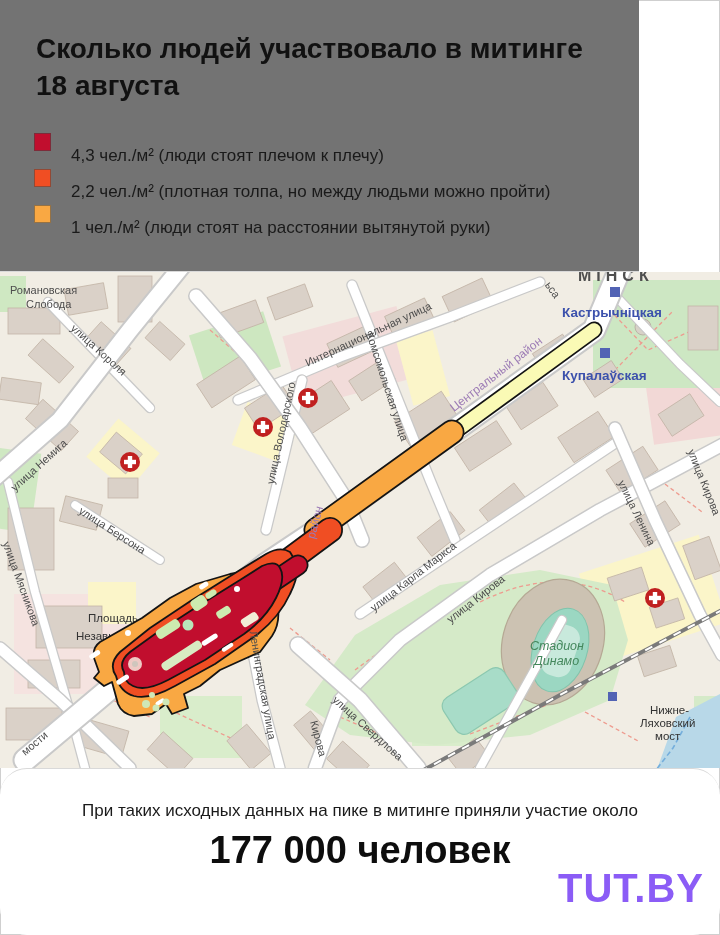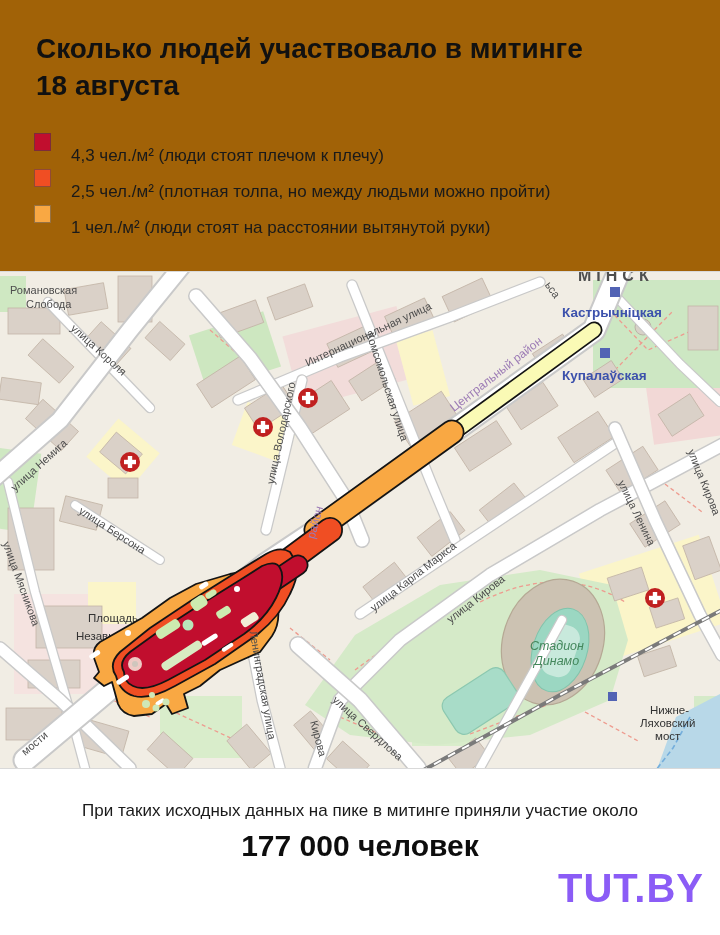--- a/index.html
+++ b/index.html
@@ -2,60 +2,60 @@
 <html><head>
 <meta charset="utf-8">
 <style>
   html,body{margin:0;padding:0;background:#fff;}
   *{box-sizing:border-box;}
   .frame{
     width:720px;height:935px;position:relative;background:#fff;
     font-family:"Liberation Sans","DejaVu Sans",sans-serif;
     outline:1px solid #cfcfcf;outline-offset:-1px;overflow:hidden;
   }
-  .header{position:absolute;left:0;top:0;width:720px;height:272px;background:#a16207;border-bottom:1px solid #d9d9d9;}
+  .header{position:absolute;left:0;top:0;width:639px;height:272px;background:#737373;border-bottom:1px solid #d9d9d9;}
   .title{position:absolute;left:36px;top:30px;font-size:28px;line-height:37px;font-weight:bold;color:#111;}
   .legend{position:absolute;left:34px;top:124px;}
   .legend-row{display:flex;align-items:center;height:36px;}
   .swatch{width:17px;height:18px;border:1px solid rgba(70,70,70,.55);margin-right:20px;flex:0 0 auto;}
   .legend-label{font-size:17px;color:#1a1a1a;margin-top:28px;}
   .map-wrap{position:absolute;left:0;top:272px;width:720px;height:496px;overflow:hidden;}
   svg{display:block;}
   .bld{fill:#DAD1C8;stroke:#C3B5A7;stroke-width:0.8;}
   .road-case{fill:none;stroke:#C9C9C9;stroke-linecap:round;stroke-linejoin:round;}
   .road{fill:none;stroke:#ffffff;stroke-linecap:round;stroke-linejoin:round;}
   .lbl{fill:#4d4d4d;font-size:11px;font-family:"Liberation Sans",sans-serif;}
   .lbl-dark{fill:#333;font-size:11.5px;}
   .metro{fill:#3C51AC;font-weight:bold;font-size:13.5px;}
   .district{fill:#9C7BB5;font-size:12px;}
   .green-lbl{fill:#44875C;font-style:italic;font-size:12.5px;}
   .reddash{fill:none;stroke:#EE9B8F;stroke-width:1.3;stroke-dasharray:4 3;}
-  .footer{position:absolute;left:0;top:768px;width:720px;height:167px;background:#fff;border-top:1px solid #d9d9d9;text-align:center;}
+  .footer{position:absolute;left:0;top:768px;width:720px;height:167px;background:#fff;border-top:1px solid #d9d9d9;text-align:center;border-radius:27px;}
   .footer-line{margin-top:32px;font-size:17px;color:#1a1a1a;}
-  .footer-number{margin-top:8px;font-size:30px;font-weight:bold;color:#0d0d0d;}
+  .footer-number{margin-top:8px;font-size:38px;font-weight:bold;color:#0d0d0d;}
   .watermark{position:absolute;right:16px;bottom:24px;font-size:40px;font-weight:bold;color:#8b5cf6;letter-spacing:1px;}
 </style>
 </head>
 <body>
 
 <div class="frame">
 
   <div class="header">
     <div class="title">
       <div>Сколько людей участвовало в митинге</div>
       <div>18 августа</div>
     </div>
     <div class="legend">
       <div class="legend-row">
         <div class="swatch" style="background: rgb(193, 14, 46);"></div>
         <div class="legend-label">4,3 чел./м² (люди стоят плечом к плечу)</div>
       </div>
       <div class="legend-row">
         <div class="swatch" style="background: rgb(240, 78, 35);"></div>
-        <div class="legend-label">2,5 чел./м² (плотная толпа, но между людьми можно пройти)</div>
+        <div class="legend-label">2,2 чел./м² (плотная толпа, но между людьми можно пройти)</div>
       </div>
       <div class="legend-row">
         <div class="swatch" style="background: rgb(249, 168, 67);"></div>
         <div class="legend-label">1 чел./м² (люди стоят на расстоянии вытянутой руки)</div>
       </div>
     </div>
   </div>
 
   <div class="map-wrap">
   <svg width="720" height="496" viewBox="0 0 720 496">

